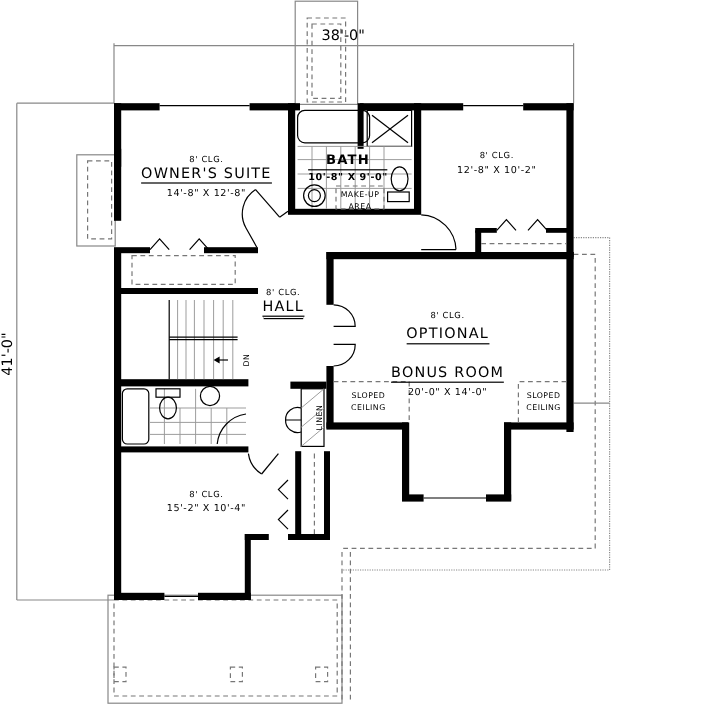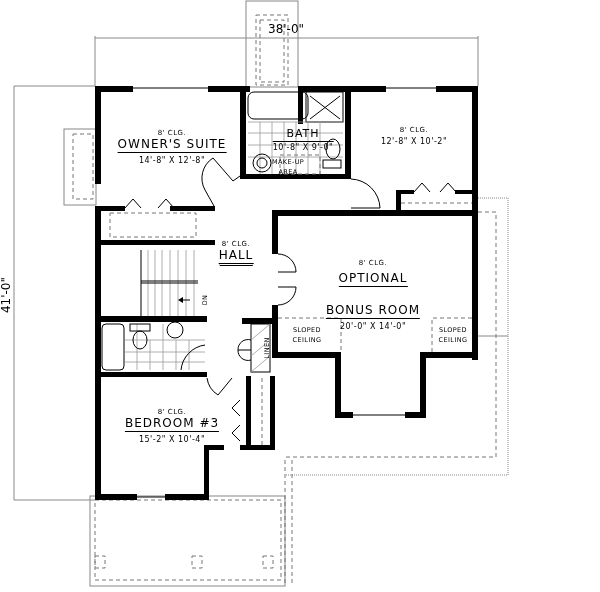--- a/index.html
+++ b/index.html
@@ -211,25 +211,25 @@
 
 <div class="overall" style="left:268px; top:22px;">38'-0"</div>
 <div class="overall" style="left:-12px; top:288px; transform: rotate(-90deg);">41'-0"</div>
 
 <div class="lbl" style="left:172px; top:129px;">
   <div class="clg">8' CLG.</div>
   <div class="name">OWNER'S SUITE</div>
   <div class="dim">14'-8" X 12'-8"</div>
 </div>
 
-<div class="lbl" style="left:303px; top:127px;">
+<div class="lbl" style="left:290px; top:127px;font-weight:bold;">
   <div class="name" style="font-size:11px;">BATH</div>
   <div class="dim" style="margin-top:1px;">10'-8" X 9'-0"</div>
 </div>
-<div class="lbl small" style="left:288px; top:157px;">
+<div class="lbl small" style="left:300px; top:157px;">
   <div>MAKE-UP</div>
   <div>AREA</div>
 </div>
 
 <div class="lbl" style="left:414px; top:126px;">
   <div class="clg">8' CLG.</div>
   <div class="dim">12'-8" X 10'-2"</div>
 </div>
 
 <div class="lbl" style="left:236px; top:240px;">
@@ -248,18 +248,17 @@
   <div>SLOPED</div>
   <div>CEILING</div>
 </div>
 <div class="lbl small" style="left:453px; top:325px;">
   <div>SLOPED</div>
   <div>CEILING</div>
 </div>
 
 <div class="lbl" style="left:172px; top:408px;">
   <div class="clg">8' CLG.</div>
-  <div class="name">BEDROOM #3</div>
   <div class="dim">15'-2" X 10'-4"</div>
 </div>
 
 <div class="lbl small" style="left:200px; top:295px; transform: rotate(-90deg);">DN</div>
 <div class="lbl small" style="left:256px; top:343px; transform: rotate(-90deg);">LINEN</div>
 
 </body></html>

